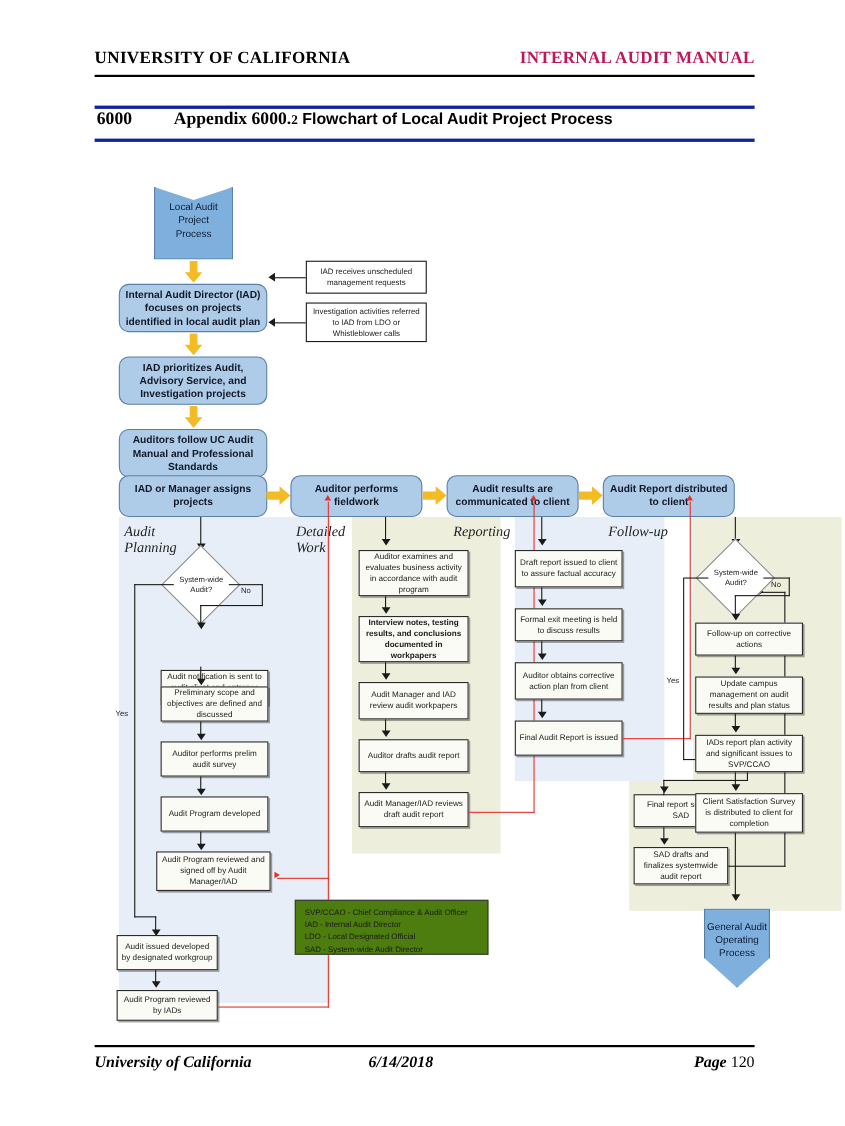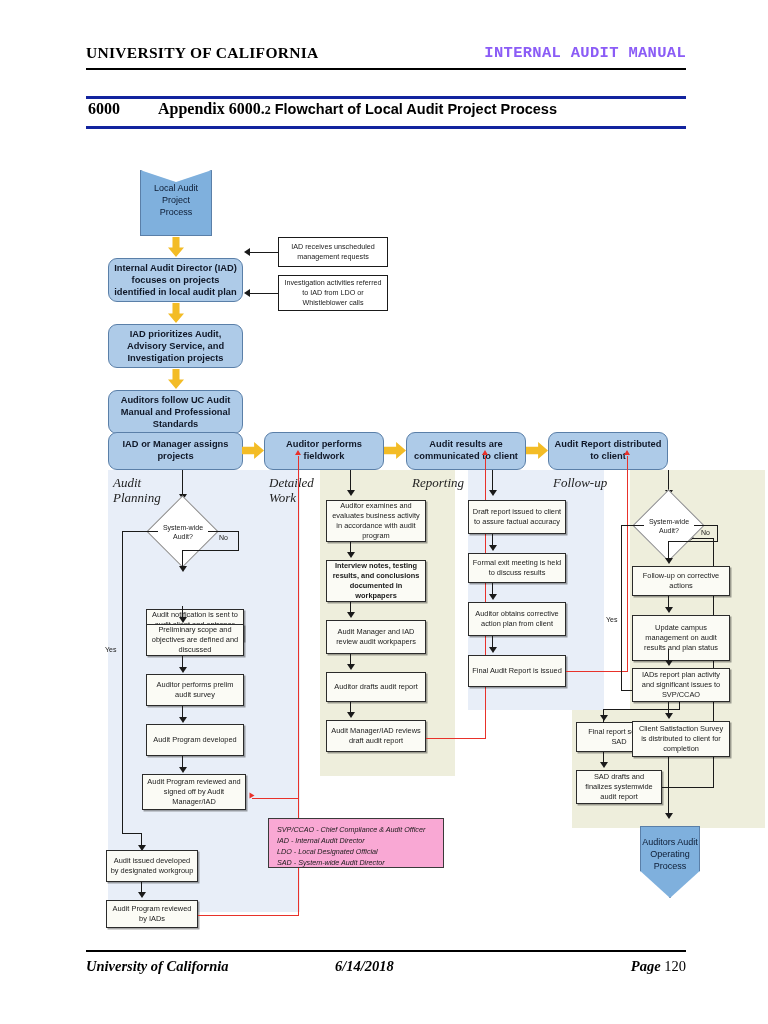--- a/index.html
+++ b/index.html
@@ -8,21 +8,21 @@
     background:#ffffff;
     font-family:"Liberation Sans", sans-serif;
     position:relative;
     overflow:hidden;
   }
   .page{position:absolute;left:0;top:0;width:768px;height:1024px;}
 
   
   .hdr{position:absolute;left:86px;top:44px;width:600px;height:24px;}
   .hdr .left{position:absolute;left:0;top:0;font-family:"Liberation Serif",serif;font-weight:bold;font-size:15.5px;letter-spacing:.3px;color:#000;}
-  .hdr .right{position:absolute;right:0;top:0;font-family:Liberation Mono, monospace;font-weight:bold;font-size:15.5px;letter-spacing:.3px;color:#8b5cf6;text-align:right;}
+  .hdr .right{position:absolute;right:0;top:0;font-family:Liberation Serif, serif;font-weight:bold;font-size:15.5px;letter-spacing:.3px;color:#be185d;text-align:right;}
   .hdr-rule{position:absolute;left:86px;top:68px;width:600px;height:2px;background:#000;}
 
   .title-rule-top{position:absolute;left:86px;top:96px;width:600px;height:2.5px;background:#12239e;}
   .title-rule-bot{position:absolute;left:86px;top:126px;width:600px;height:2.5px;background:#12239e;}
   .title-num{position:absolute;left:88px;top:100px;font-family:"Liberation Serif",serif;font-weight:bold;font-size:16px;color:#000;}
   .title-main{position:absolute;left:158px;top:100px;font-family:"Liberation Serif",serif;font-weight:bold;font-size:16px;color:#000;white-space:nowrap;}
   .title-main .sub{font-size:12px;}
   .title-main .rest{font-family:"Liberation Sans",sans-serif;font-size:14.5px;font-weight:bold;}
 
   
@@ -67,22 +67,22 @@
 
   
   .note{
     background:#ffffff;border:1.3px solid #1a1a1a;
     display:flex;align-items:center;justify-content:center;text-align:center;
     font-size:7.2px;color:#1a1a1a;line-height:1.35;padding:2px 4px;box-sizing:border-box;
   }
 
   
   .legend{
-    background:#f9a8d4;border:1.2px solid #3a3a3a;
-    font-size:7.2px;color:#1a1a1a;line-height:1.55;padding:5px 8px;box-sizing:border-box;font-style:italic;
+    background:#4d7c0f;border:1.2px solid #3a3a3a;
+    font-size:7.2px;color:#1a1a1a;line-height:1.55;padding:5px 8px;box-sizing:border-box;
   }
 
   
   .lanelabel{font-family:"Liberation Serif",serif;font-style:italic;font-size:13px;color:#222;line-height:1.15;}
 
   
   .yn{font-size:7px;color:#1a1a1a;}
 
   
   .pent{
@@ -318,36 +318,36 @@
 
     <div class="hline" style="left:622px;top:375px;width:22px;"></div>
     <div class="vline" style="left:621px;top:375px;height:166px;"></div>
     <div class="hline" style="left:621px;top:540px;width:59px;"></div>
     <div class="yn" style="left:606px;top:466px;">Yes</div>
 
     <div class="proc shadow" style="left:632px;top:416px;width:98px;height:30px;">Follow-up on corrective actions</div>
     <div class="vline" style="left:668px;top:446px;height:13px;"></div>
     <div class="ah-down" style="left:664.5px;top:457px;"></div>
 
-    <div class="proc shadow" style="left:632px;top:465px;width:98px;height:46px;">Update campus management on audit results and plan status</div>
+    <div class="proc shadow" style="left:632px;top:465px;width:98px;height:34px;">Update campus management on audit results and plan status</div>
     <div class="vline" style="left:668px;top:499px;height:13px;"></div>
     <div class="ah-down" style="left:664.5px;top:510px;"></div>
 
     <div class="proc shadow" style="left:632px;top:518px;width:98px;height:34px;">IADs report plan activity and significant issues to SVP/CCAO</div>
     <div class="vline" style="left:668px;top:552px;height:13px;"></div>
     <div class="ah-down" style="left:664.5px;top:563px;"></div>
 
     <div class="proc shadow" style="left:632px;top:571px;width:98px;height:36px;">Client Satisfaction Survey is distributed to client for completion</div>
 
     <div class="vline" style="left:668px;top:607px;height:60px;"></div>
     <div class="ah-down" style="left:664.5px;top:663px;"></div>
 
     <div class="pent down" style="left:640px;top:676px;width:60px;height:72px;">
       <div class="txt">
-        <span>Auditors Audit</span><br>
+        <span>General Audit</span><br>
         <span>Operating</span><br>
         <span>Process</span>
       </div>
     </div>
 
     <div class="legend" style="left:268px;top:668px;width:176px;height:50px;">
       <div>SVP/CCAO - Chief Compliance &amp; Audit Officer</div>
       <div>IAD - Internal Audit Director</div>
       <div>LDO - Local Designated Official</div>
       <div>SAD - System-wide Audit Director</div>

